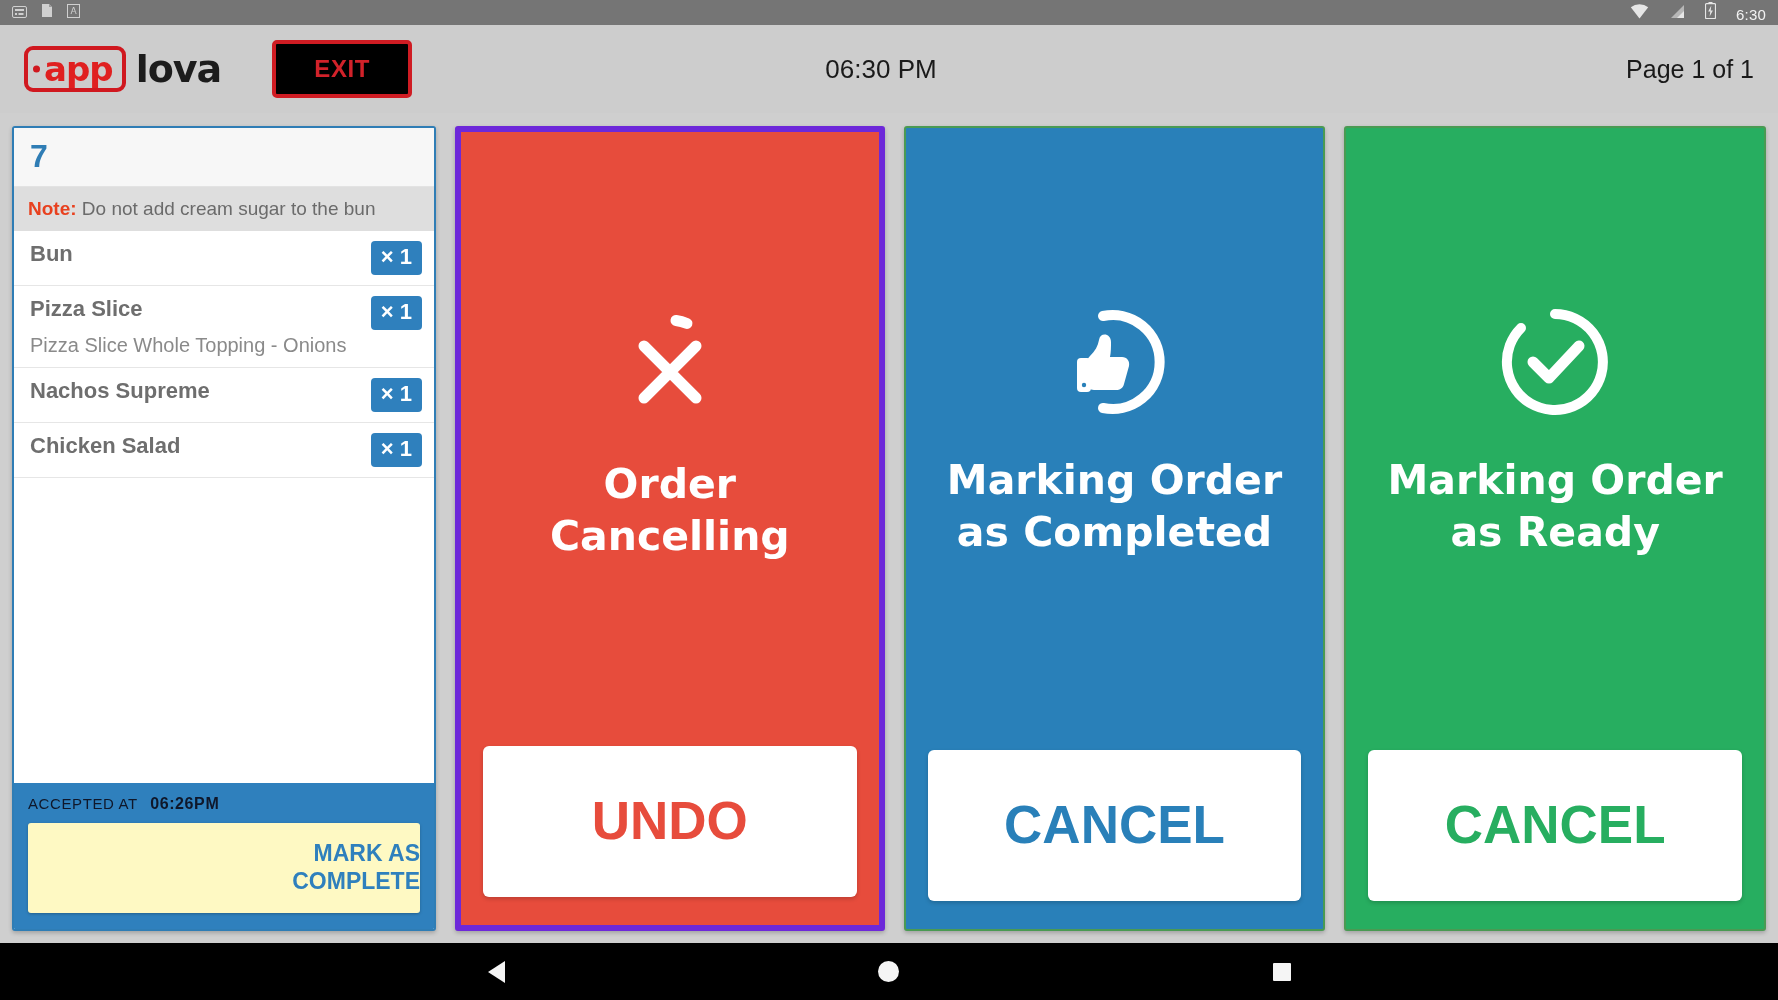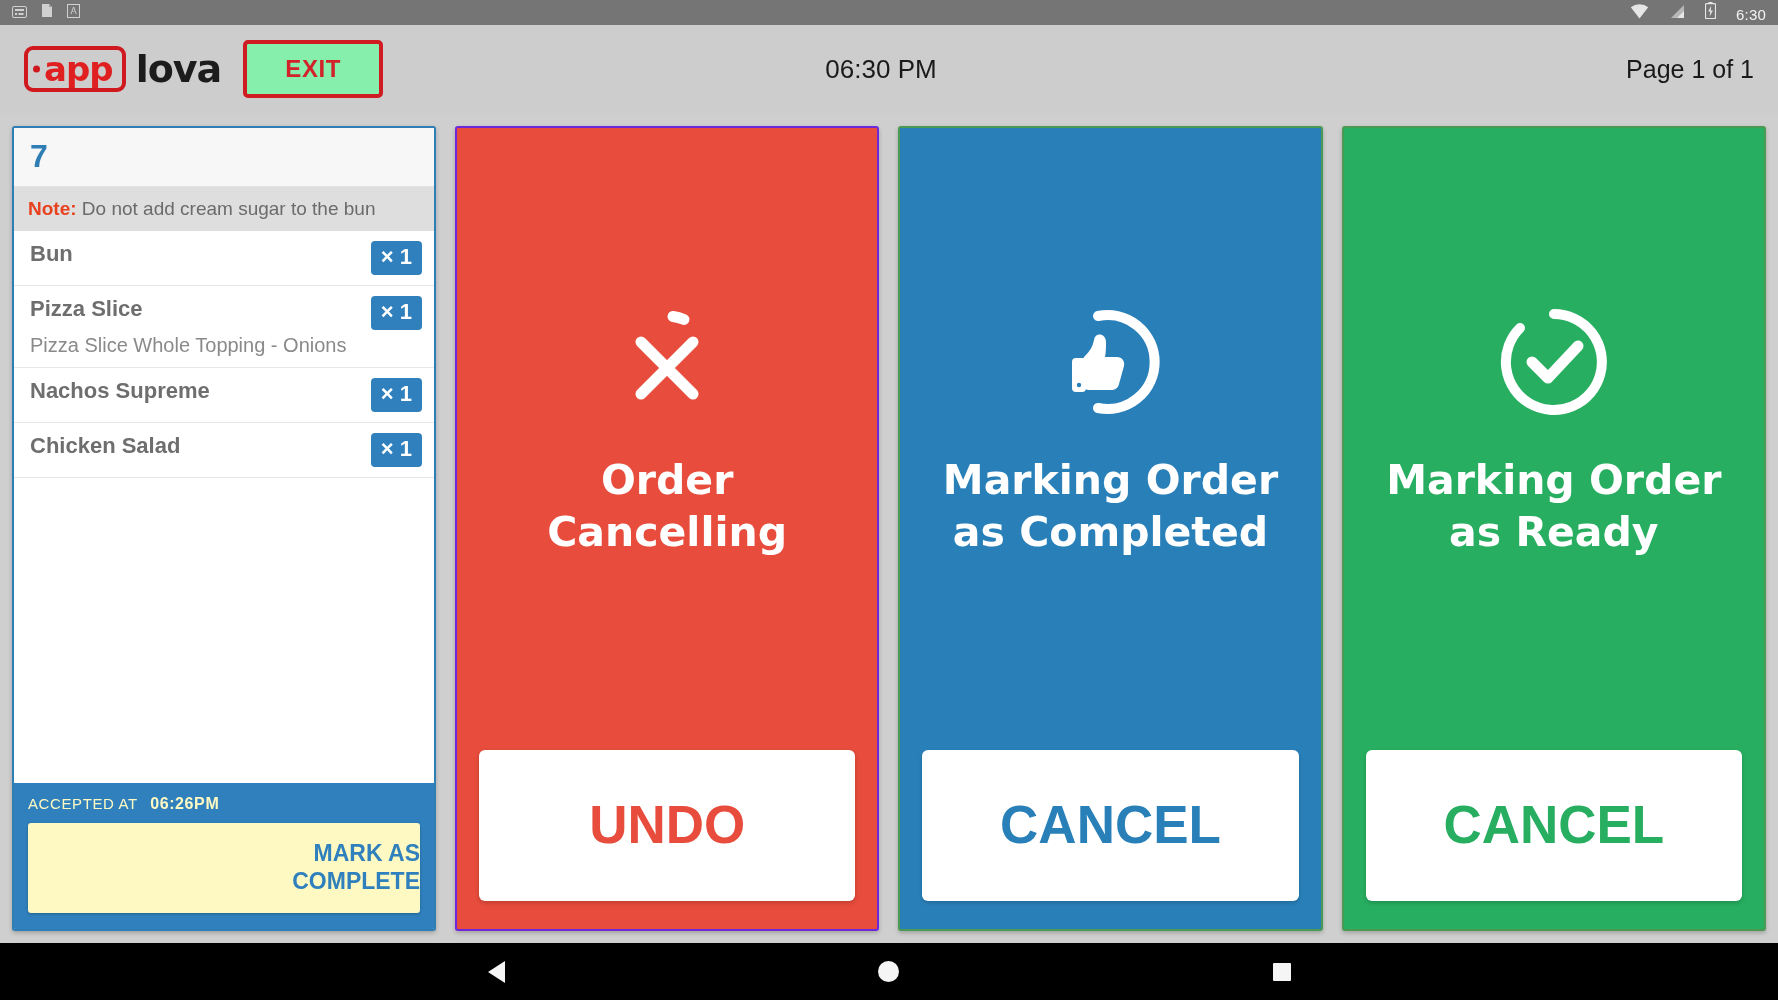--- a/index.html
+++ b/index.html
@@ -55,23 +55,23 @@
     color: #e02020; font-size: 34px; font-weight: bold;
     letter-spacing: -1px; line-height: 34px;
     font-family: "DejaVu Sans", sans-serif;
   }
   .logo-lova {
     color: #1c1c1c; font-size: 38px; font-weight: bold;
     letter-spacing: -1px; margin-left: 10px; line-height: 38px;
     font-family: "DejaVu Sans", sans-serif;
   }
   #exit-button {
-    margin-left: 10px;
+    margin-left: 39px;
     width: 140px; height: 58px;
-    background: #86efac;
+    background: #000000;
     border: 4px solid #cf1c23;
     border-radius: 5px;
     color: #d2222a;
     font-size: 24px; font-weight: bold; letter-spacing: .6px;
     display: flex; align-items: center; justify-content: center;
     cursor: pointer;
   }
   #header-clock {
     position: absolute; left: 0; right: 16px;
     text-align: center;
@@ -139,42 +139,42 @@
     white-space: nowrap;
   }
   .item-sub {
     font-size: 20px; color: #8a8a8a; margin-top: 4px;
   }
   #order-footer {
     background: #2f80bd;
     padding: 12px 14px 16px 14px;
   }
   #accepted-at {
-    color: #fef9c3; font-size: 15px; letter-spacing: .6px;
+    color: #0f172a; font-size: 15px; letter-spacing: .6px;
     margin-bottom: 10px;
   }
   #accepted-at .ts { font-weight: bold; margin-left: 8px; font-size: 16px; }
   #mark-complete-button {
     background: #fef9c3; border-radius: 3px;
     color: #2f80bd; font-weight: bold; font-size: 23px;
     text-align: right; line-height: 28px;
     padding: 16px 0 18px 0;
     cursor: pointer;
     box-shadow: 0 1px 3px rgba(0,0,0,.25);
   }
 
   
   .status-panel {
     flex: 1;
     display: flex; flex-direction: column;
     align-items: center;
     padding: 26px 22px 28px 22px;
     box-shadow: 0 2px 4px rgba(0,0,0,.22);
   }
-  .status-panel.red   { background: #e74c3c; border: 2px solid #6d28d9; }
+  .status-panel.red   { background: #e74c3c; border: 6px solid #6d28d9; }
   .status-panel.blue  { background: #2980b9; border: 2px solid #4a9a53; }
   .status-panel.green { background: #27ae60; border: 2px solid #4a9a53; }
 
   .panel-icon-wrap {
     margin-top: 150px;
     height: 120px;
     display: flex; align-items: center; justify-content: center;
   }
   .panel-title {
     color: #ffffff;

